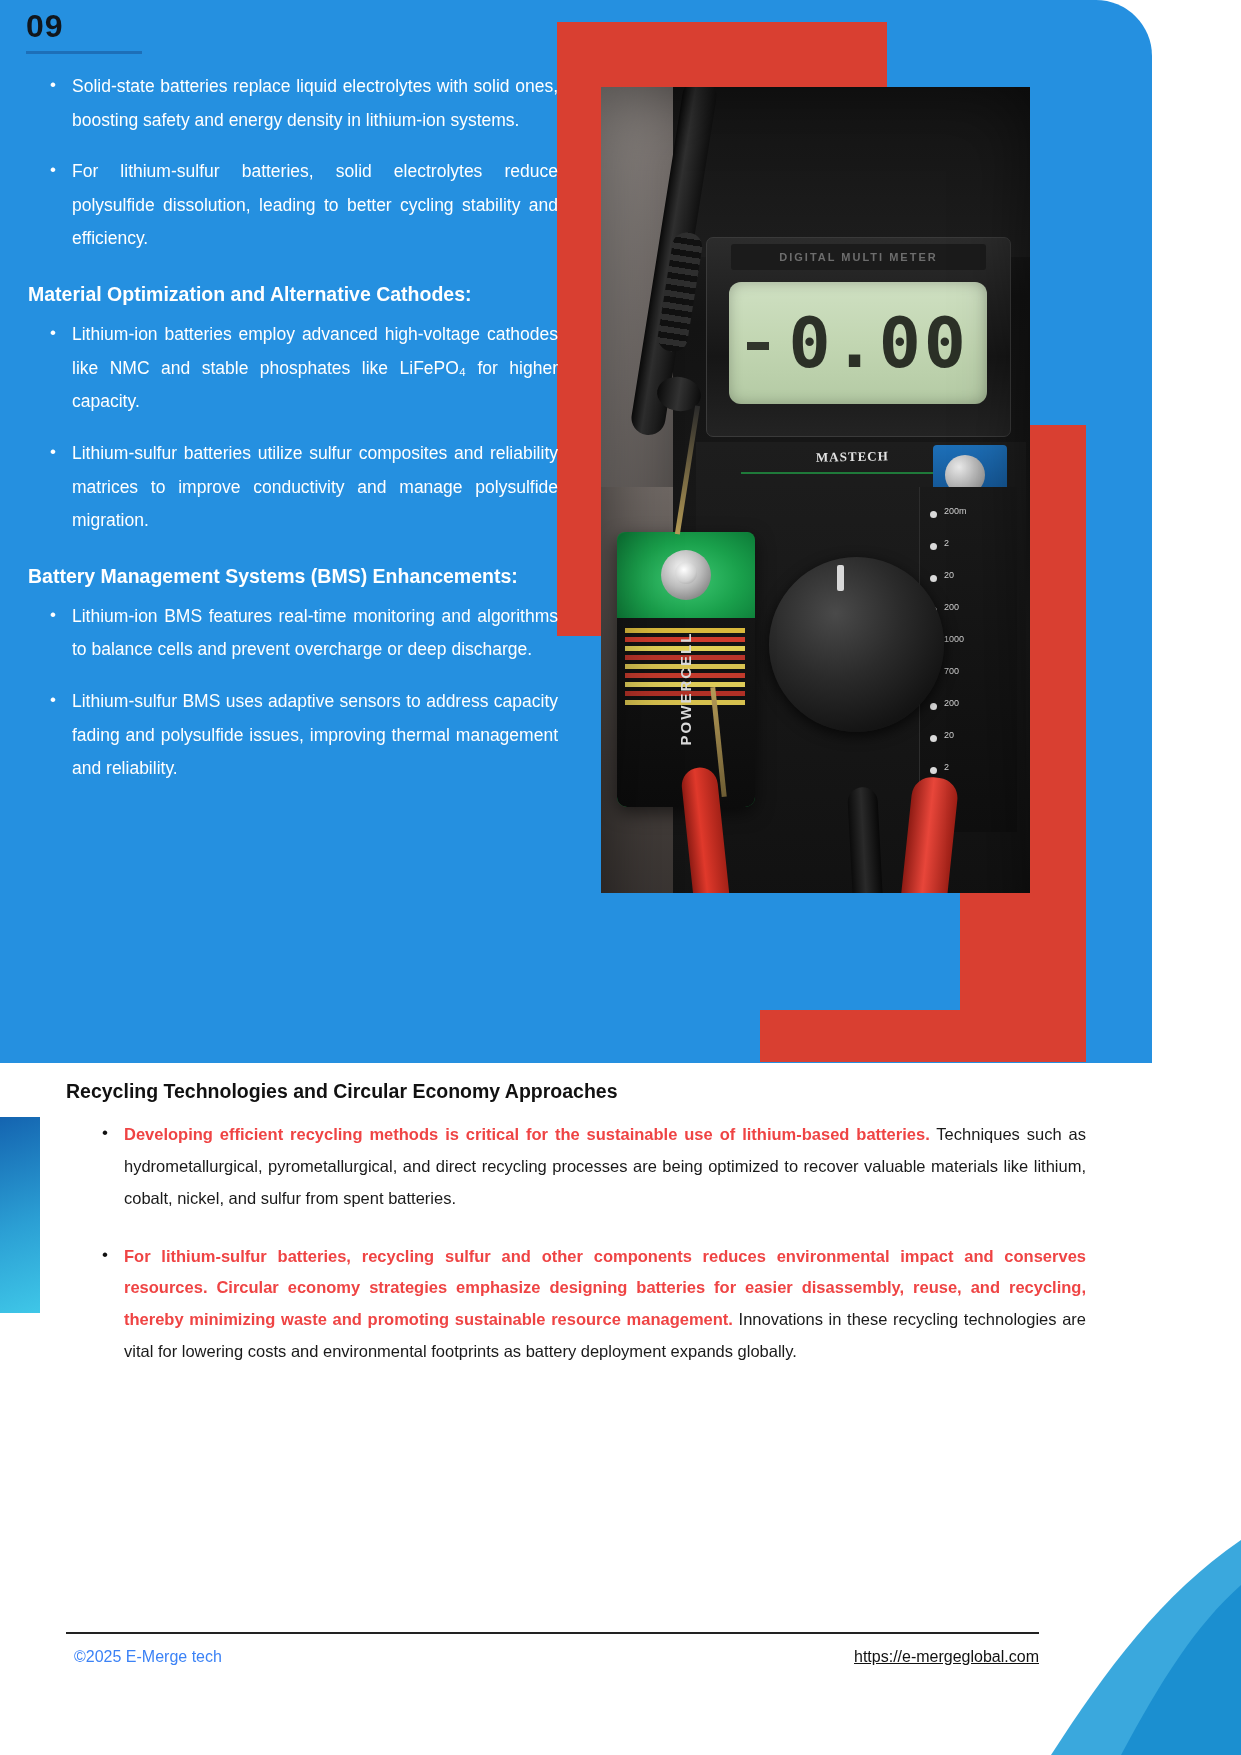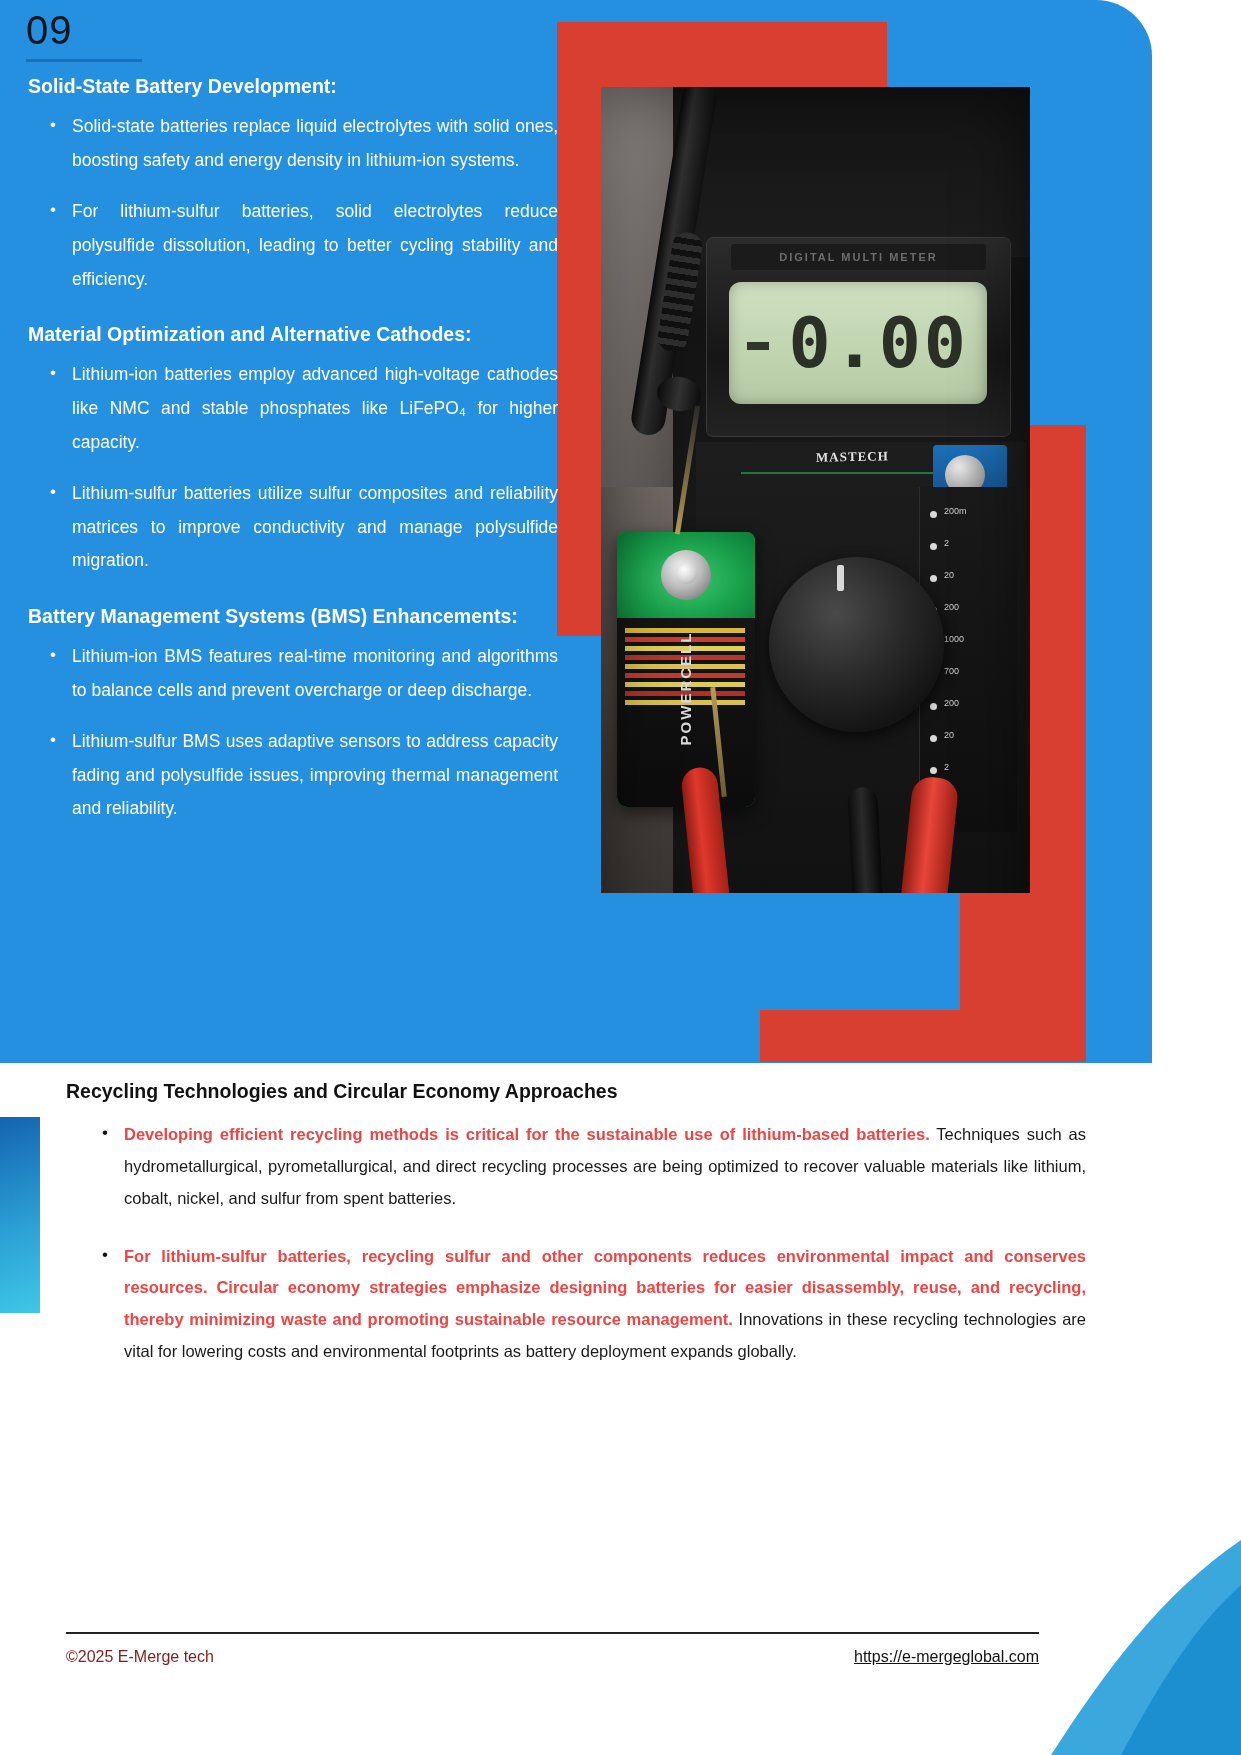--- a/index.html
+++ b/index.html
@@ -209,21 +209,21 @@
   }
   .ph-vignette {
     position:absolute; left:0; top:0; width:429px; height:927px;
     box-shadow: inset 0 0 70px rgba(0,0,0,.55);
   }
 
   
   .num-wrap { position:absolute; left:26px; top:8px; z-index:6; }
   .page-num {
     font-family:"Liberation Sans", sans-serif;
-    font-size:40px; font-weight:normal; color:#11161c; letter-spacing:1px;
+    font-size:32px; font-weight:bold; color:#11161c; letter-spacing:1px;
   }
   .num-rule { width:116px; height:3px; background:#1d6fb8; margin-top:6px; }
 
   
   .blue-text {
     position:absolute; left:28px; top:70px; width:530px; z-index:6;
     color:#ffffff;
   }
   .h-sub {
     font-size:19.5px; font-weight:bold; color:#ffffff;
@@ -271,22 +271,22 @@
     content:"•"; position:absolute; left:6px; top:-2px; font-size:17px; color:#111;
   }
   ul.white-list b { font-weight:bold; color:#ef4444; }
 
   
   .foot-rule {
     position:absolute; left:66px; top:1632px; width:973px; height:2px;
     background:#222222; z-index:7;
   }
   .foot-left {
-    position:absolute; left:66px; top:1648px;
-    font-size:16px; color:#7f1d1d; z-index:7;
+    position:absolute; left:74px; top:1648px;
+    font-size:16px; color:#3b82f6; z-index:7;
   }
   .foot-right {
     position:absolute; right:202px; top:1648px;
     font-size:16px; color:#111; text-decoration: underline; z-index:7;
   }
 
   
   .swoosh { position:absolute; right:0; bottom:0; width:230px; height:300px; z-index:6; }
 </style>
 </head>
@@ -375,21 +375,20 @@
     <div class="ph-vignette"></div>
   </div>
 
   <div class="num-wrap">
     <div class="page-num">09</div>
     <div class="num-rule"></div>
   </div>
 
   <div class="blue-text">
 
-    <div class="h-sub">Solid-State Battery Development:</div>
     <ul class="blue-list">
       <li>Solid-state batteries replace liquid electrolytes with solid ones, boosting safety and energy density in lithium-ion systems.</li>
       <li>For lithium-sulfur batteries, solid electrolytes reduce polysulfide dissolution, leading to better cycling stability and efficiency.</li>
     </ul>
 
     <div class="h-sub multi">Material Optimization and Alternative Cathodes:</div>
     <ul class="blue-list">
       <li>Lithium-ion batteries employ advanced high-voltage cathodes like NMC and stable phosphates like LiFePO₄ for higher capacity.</li>
       <li>Lithium-sulfur batteries utilize sulfur composites and reliability matrices to improve conductivity and manage polysulfide migration.</li>
     </ul>

